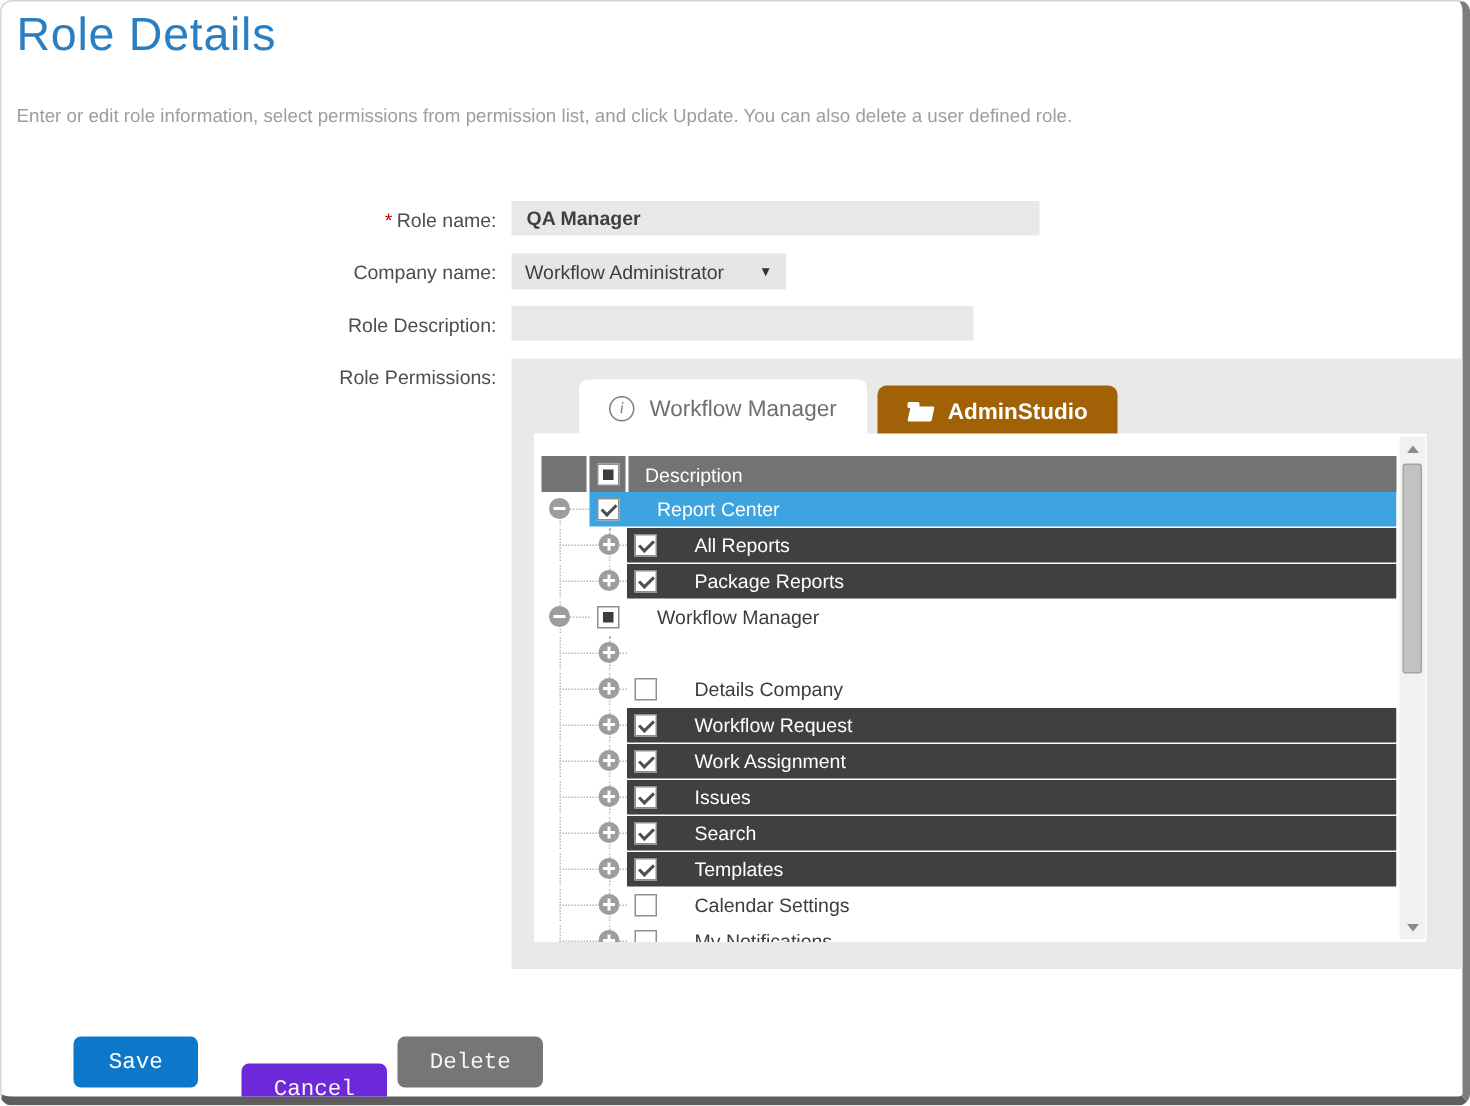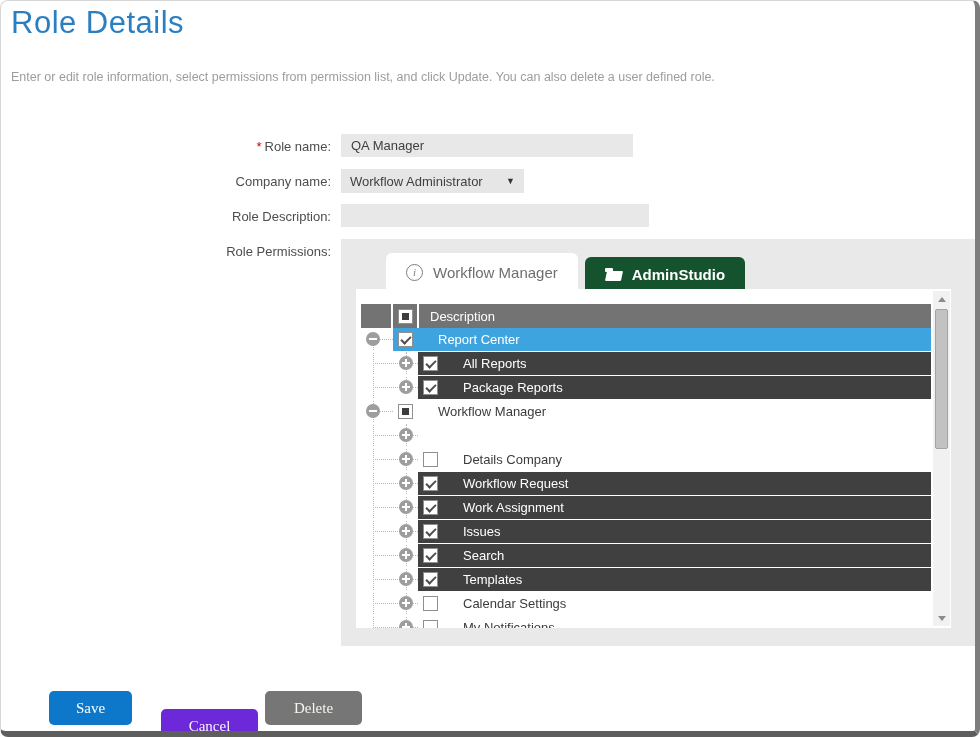--- a/index.html
+++ b/index.html
@@ -43,21 +43,21 @@
   .caret { font-size:9px; color:#333; }
 
   
   .panel {
     position:absolute; left:340px; top:238px; right:0; height:407px;
     background:#e9e9e9;
   }
   .tabs { position:absolute; left:45px; top:14px; display:flex; gap:7px; align-items:flex-end; height:38px; }
   .tab { display:flex; align-items:center; gap:10px; padding:0 20px; border-radius:6px 6px 0 0; cursor:default; }
   .tab-active { background:#fff; color:#6f6f6f; height:38px; font-size:15px; }
-  .tab-inactive { background:#14532d; color:#fff; height:34px; font-size:15px; font-weight:bold; }
+  .tab-inactive { background:#a16207; color:#fff; height:34px; font-size:15px; font-weight:bold; }
 
   .info-icon {
     width:17px; height:17px; border:1px solid #7e7e7e; border-radius:50%;
     display:flex; align-items:center; justify-content:center;
     font-size:11px; color:#7e7e7e; font-family:"Liberation Serif", serif; font-style:italic;
   }
   .folder-icon { position:relative; width:17px; height:13px; }
   .folder-icon::before { content:""; position:absolute; left:0; top:0; width:8px; height:4px; background:#fff; border-radius:1px; }
   .folder-icon::after { content:""; position:absolute; left:1px; top:3px; width:16px; height:10px; background:#fff; border-radius:1px; transform:skewX(-12deg); }
 
@@ -105,37 +105,37 @@
 
   
   .scrollbar { position:absolute; top:2px; bottom:2px; right:1px; width:17px; background:#f1f1f1; }
   .sb-btn { position:absolute; left:0; width:17px; height:16px; display:flex; align-items:center; justify-content:center; cursor:pointer; }
   .sb-up { top:0; } .sb-down { bottom:0; }
   .tri-up { width:0; height:0; border-left:4px solid transparent; border-right:4px solid transparent; border-bottom:5px solid #8c8c8c; }
   .tri-down { width:0; height:0; border-left:4px solid transparent; border-right:4px solid transparent; border-top:5px solid #8c8c8c; }
   .sb-thumb { position:absolute; left:2px; width:13px; top:18px; height:140px; background:#c2c2c2; border:1px solid #a3a3a3; border-radius:2px; cursor:pointer; }
 
   
-  .btn { position:absolute; top:690px; height:34px; border:none; border-radius:5px; font-size:15px; color:#fff; font-family:Liberation Serif, serif; cursor:pointer; }
+  .btn { position:absolute; top:690px; height:34px; border:none; border-radius:5px; font-size:15px; color:#fff; font-family:Liberation Mono, monospace; cursor:pointer; }
   .btn-save { left:48px; width:83px; background:#0d78c9; }
   .btn-cancel { left:160px; width:97px; background:#6d28d9; color:#f8f5ee;margin-top:18px; }
   .btn-delete { left:264px; width:97px; background:#767676; color:#f8f5ee; }
 </style>
 </head>
 <body>
 
 <div class="frame">
 
   <h1 class="page-title">Role Details</h1>
   <p class="page-desc">Enter or edit role information, select permissions from permission list, and click Update. You can also delete a user defined role.</p>
 
   <div class="f-label" style="top:138px;">
     <span class="req">*</span><span>Role name:</span>
   </div>
-  <input class="f-input" style="top: 133px; width: 292px;" value="QA Manager">
+  <input class="f-input" style="top: 133px; width: 352px; font-weight: bold;" value="QA Manager">
 
   <div class="f-label" style="top:173px;">Company name:</div>
   <div class="f-select" style="top:168px; width:183px;">
     <span>Workflow Administrator</span>
     <span class="caret">▼</span>
   </div>
 
   <div class="f-label" style="top:208px;">Role Description:</div>
   <input class="f-input" style="top: 203px; width: 308px;" value="">
 

